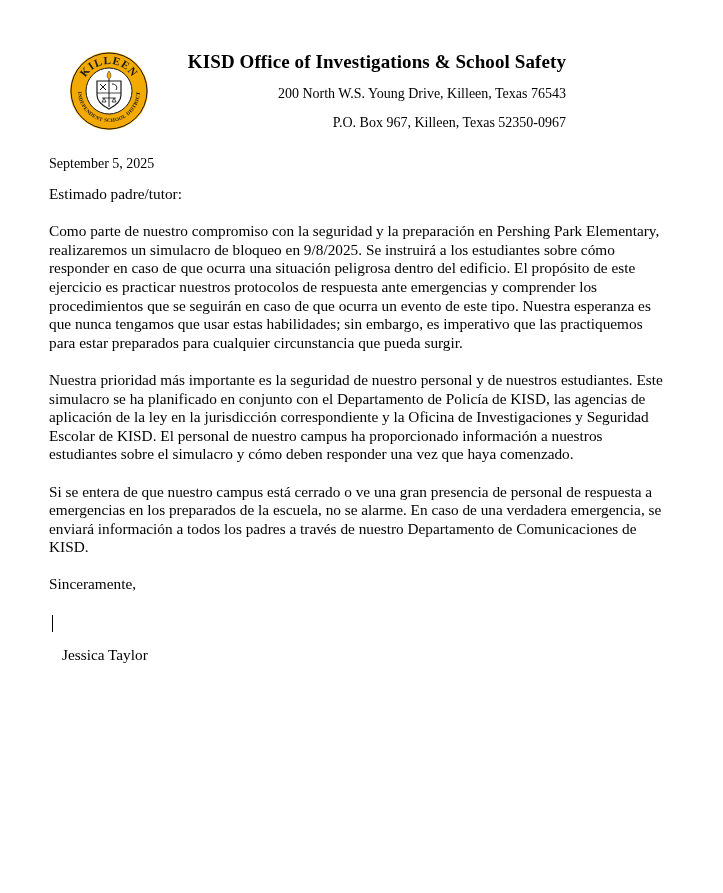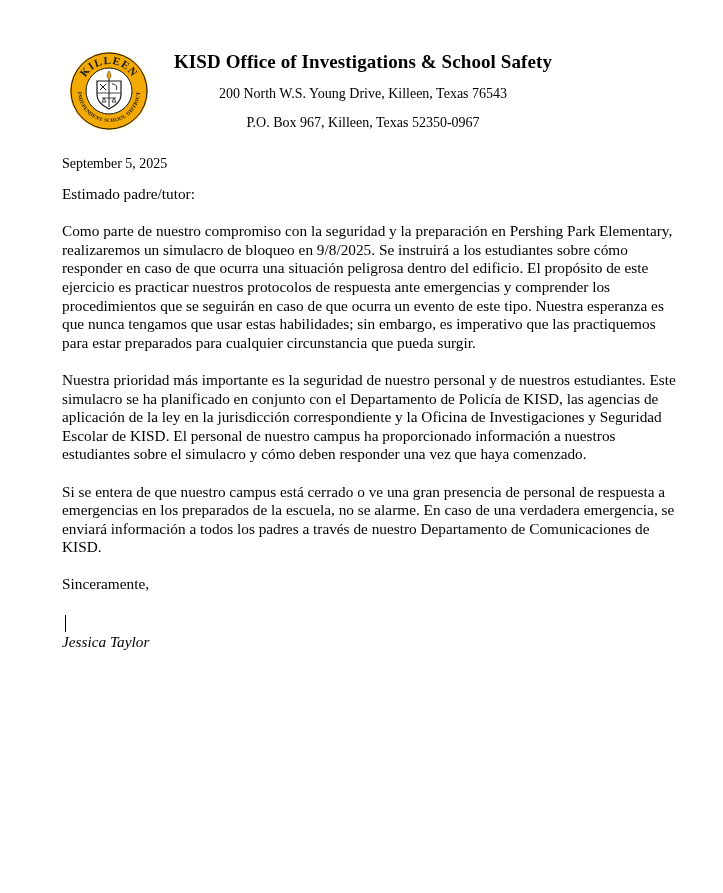--- a/index.html
+++ b/index.html
@@ -5,33 +5,33 @@
     html, body { margin: 0; padding: 0; background: #ffffff; }
     body {
       width: 723px; height: 893px; position: relative; overflow: hidden;
       font-family: "Liberation Serif", "DejaVu Serif", serif;
       color: #000;
     }
     .logo {
       position: absolute; left: 69px; top: 51px; width: 80px; height: 80px;
     }
     .letterhead {
-      position: absolute; left: 160px; top: 51px; width: 406px; text-align: center;
+      position: absolute; left: 160px; top: 51px; width: 406px; text-align: right;
     }
     .lh-title { font-weight: bold; font-size: 19px; line-height: 22px; letter-spacing: 0.1px; }
     .lh-line { font-size: 14px; line-height: 17px; margin-top: 12px; }
     .body-text {
-      position: absolute; left: 62px; top: 155px; width: 620px;
+      position: absolute; left: 49px; top: 155px; width: 620px;
       font-size: 15.3px; line-height: 18.6px;
     }
     .date { font-size: 14px; line-height: 17px; margin: 0 0 13px 0; }
     .p { margin: 0 0 18.6px 0; }
     .cursor-line { height: 20px; position: relative; }
     .cursor { position: absolute; left: 3px; top: 2px; width: 1px; height: 17px; background: #000; }
-    .sig p { margin: 0; font-style: italic; }
+    .sig p { margin: 13px; }
   </style>
 </head>
 <body>
 
 <div class="logo">
   <svg width="80" height="80" viewBox="0 0 80 80">
     <defs>
       <path id="arcTop" d="M 13 40 A 27 27 0 0 1 67 40"></path>
       <path id="arcBottom" d="M 9 40 A 31 31 0 0 0 71 40"></path>
     </defs>

